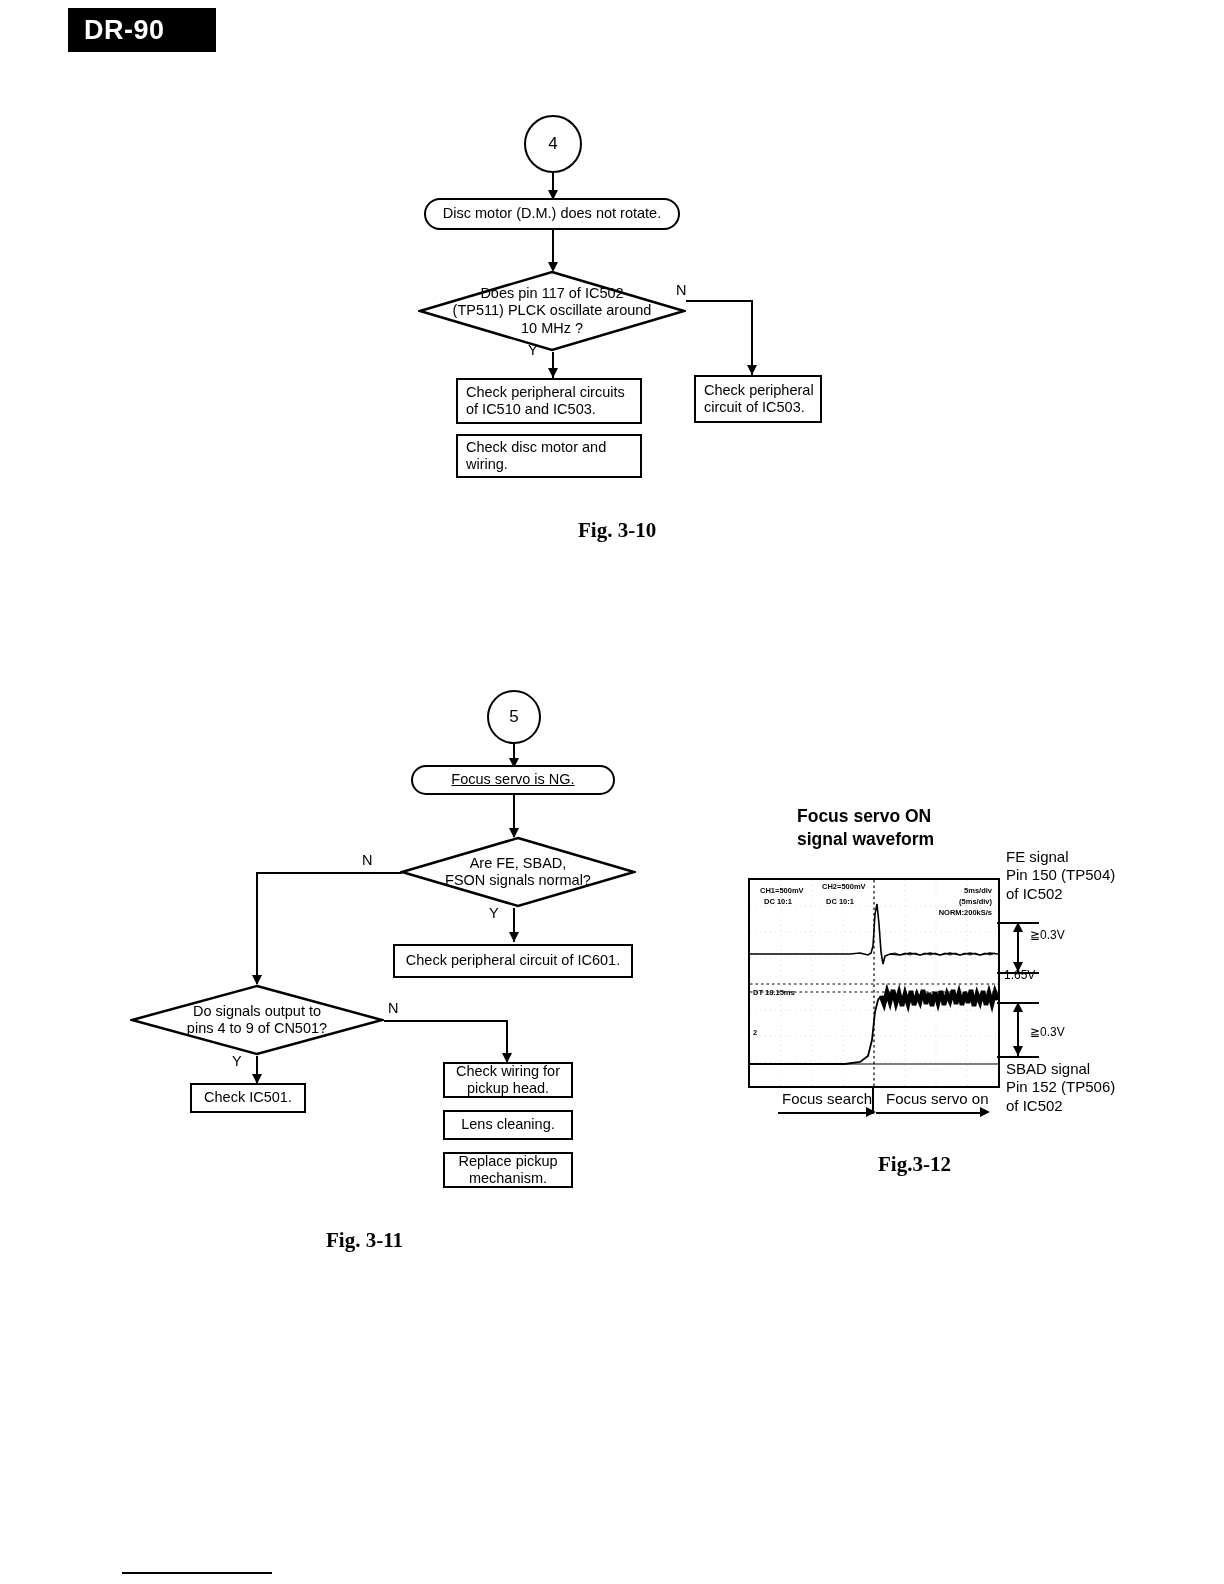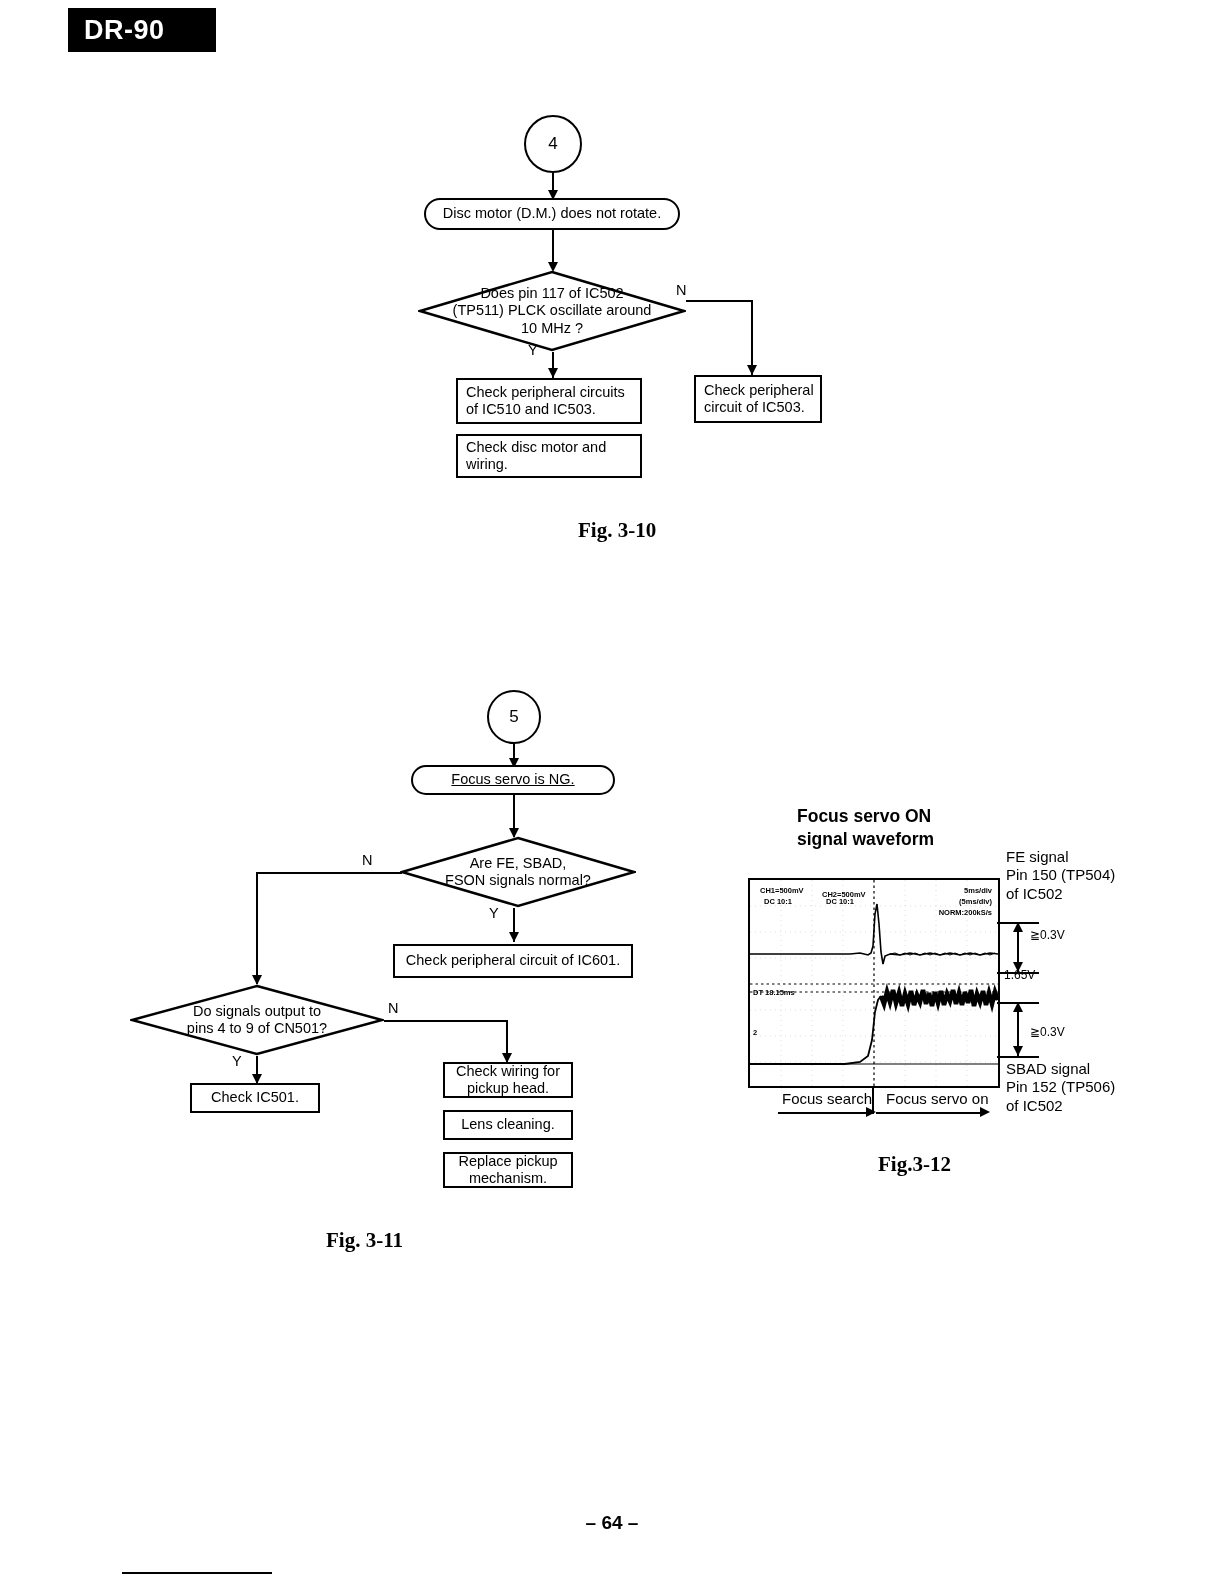--- a/index.html
+++ b/index.html
@@ -281,21 +281,21 @@
 
     <div class="branch-label" style="left:388px; top:1000px;">N</div>
     <div class="hline" style="left:384px; top:1020px; width:124px;"></div>
     <div class="vline" style="left:506px; top:1020px; height:42px;"></div>
     <div class="arrowdown" style="left:502px; top:1053px;"></div>
 
     <div class="branch-label" style="left:232px; top:1053px;">Y</div>
     <div class="vline" style="left:256px; top:1056px; height:28px;"></div>
     <div class="arrowdown" style="left:252px; top:1074px;"></div>
 
-    <div class="node box" style="left:190px; top:1083px; width:130px; height:30px;">Check IC501.</div>
+    <div class="node box" style="left:190px; top:1083px; width:116px; height:30px;">Check IC501.</div>
 
     <div class="node box" style="left:443px; top:1062px; width:130px; height:36px; white-space:pre-line;">Check wiring for
 pickup head.</div>
 
     <div class="node box" style="left:443px; top:1110px; width:130px; height:30px;">Lens cleaning.</div>
 
     <div class="node box" style="left:443px; top:1152px; width:130px; height:36px; white-space:pre-line;">Replace pickup
 mechanism.</div>
 
     <div class="fig-caption" style="left:326px; top:1228px;">Fig. 3-11</div>
@@ -342,21 +342,21 @@
                  L191,111 L194,125 L197,114 L200,121 L203,110 L206,124 L209,113 L212,125 L215,112 L218,123
                  L221,110 L224,126 L227,114 L230,122 L233,111 L236,125 L239,113 L242,124 L245,112 L248,120" fill="none" stroke="#000000" stroke-width="4.6"></path>
 
         <line x1="0" y1="184" x2="248" y2="184" stroke="#000000" stroke-width="1.2"></line>
 
         <line x1="0" y1="112" x2="248" y2="112" stroke="#000000" stroke-width="1" stroke-dasharray="2.5 3"></line>
       </svg>
 
       <div class="scope-txt" style="left:10px; top:6px;">CH1=500mV</div>
       <div class="scope-txt" style="left:14px; top:17px;">DC  10:1</div>
-      <div class="scope-txt" style="left:72px; top:10px;">CH2=500mV</div>
+      <div class="scope-txt" style="left:72px; top:2px;">CH2=500mV</div>
       <div class="scope-txt" style="left:76px; top:17px;">DC  10:1</div>
 
       <div class="scope-txt" style="right:6px; top:6px;padding-left:15px;">5ms/div</div>
       <div class="scope-txt" style="right:6px; top:17px;">(5ms/div)</div>
       <div class="scope-txt" style="right:6px; top:28px;">NORM:200kS/s</div>
 
       <div class="scope-txt" style="left:3px; top:108px;">DT      18.15ms</div>
       <div class="scope-txt" style="left:3px; top:148px;">2</div>
 
     </div>
@@ -390,16 +390,15 @@
 
     <div class="hline" style="left:778px; top:1112px; width:94px; height:1.5px;"></div>
     <div class="arrowright" style="left:866px; top:1107px;"></div>
     <div class="vline" style="left:872px; top:1086px; height:28px; width:1.5px;"></div>
     <div class="hline" style="left:876px; top:1112px; width:110px; height:1.5px;"></div>
     <div class="arrowright" style="left:980px; top:1107px;"></div>
 
     <div class="fig-caption" style="left:878px; top:1152px;">Fig.3-12</div>
   </div>
 
-  <div class="page-number" style="top:1512px;">– 64 –</div>
   <div class="footer-rule" style="left:122px; top:1572px; width:150px;"></div>
 
 </div>
 
 </body></html>

